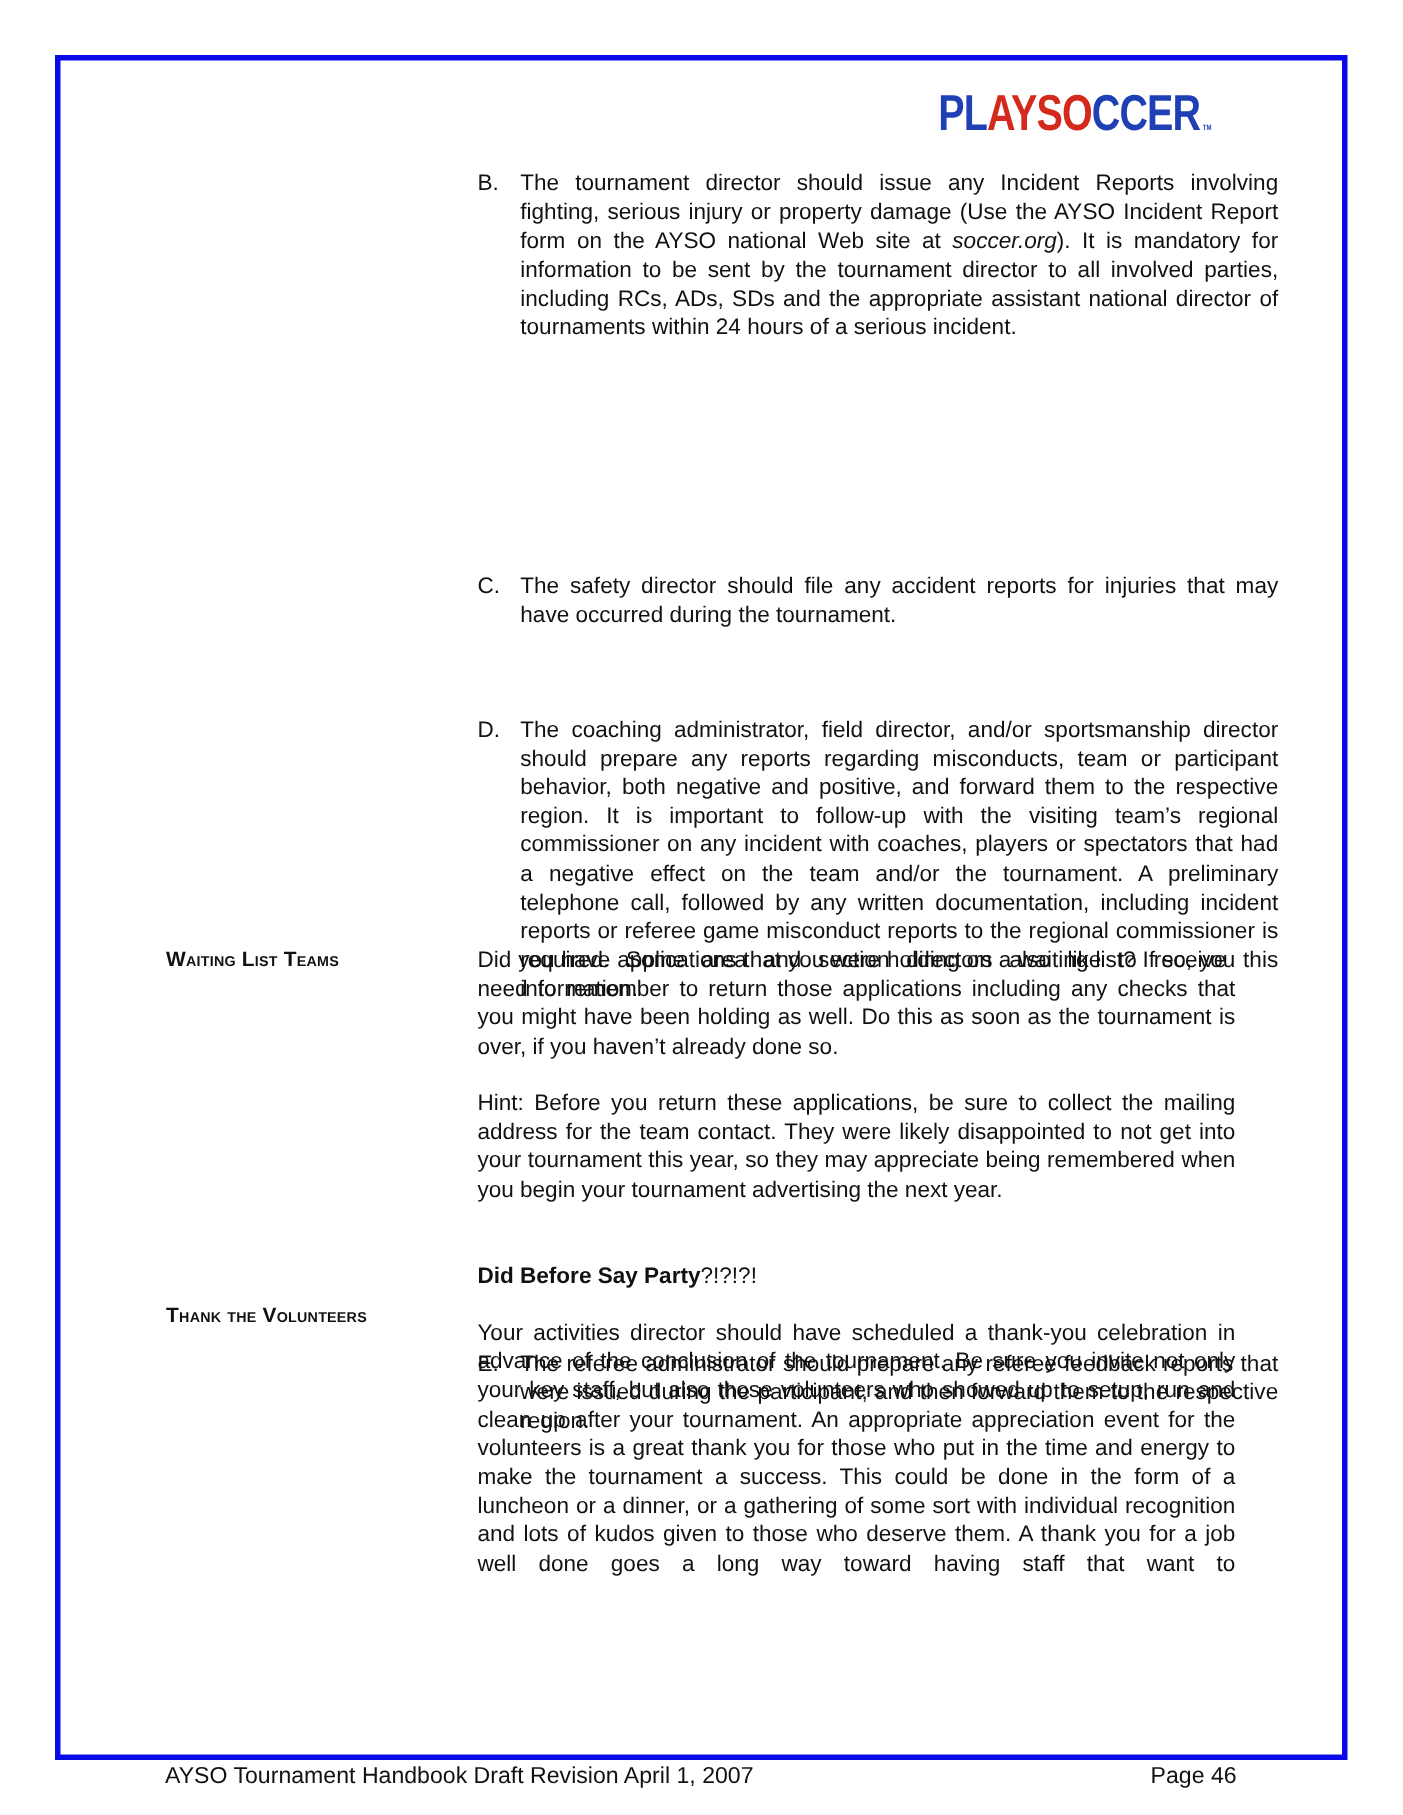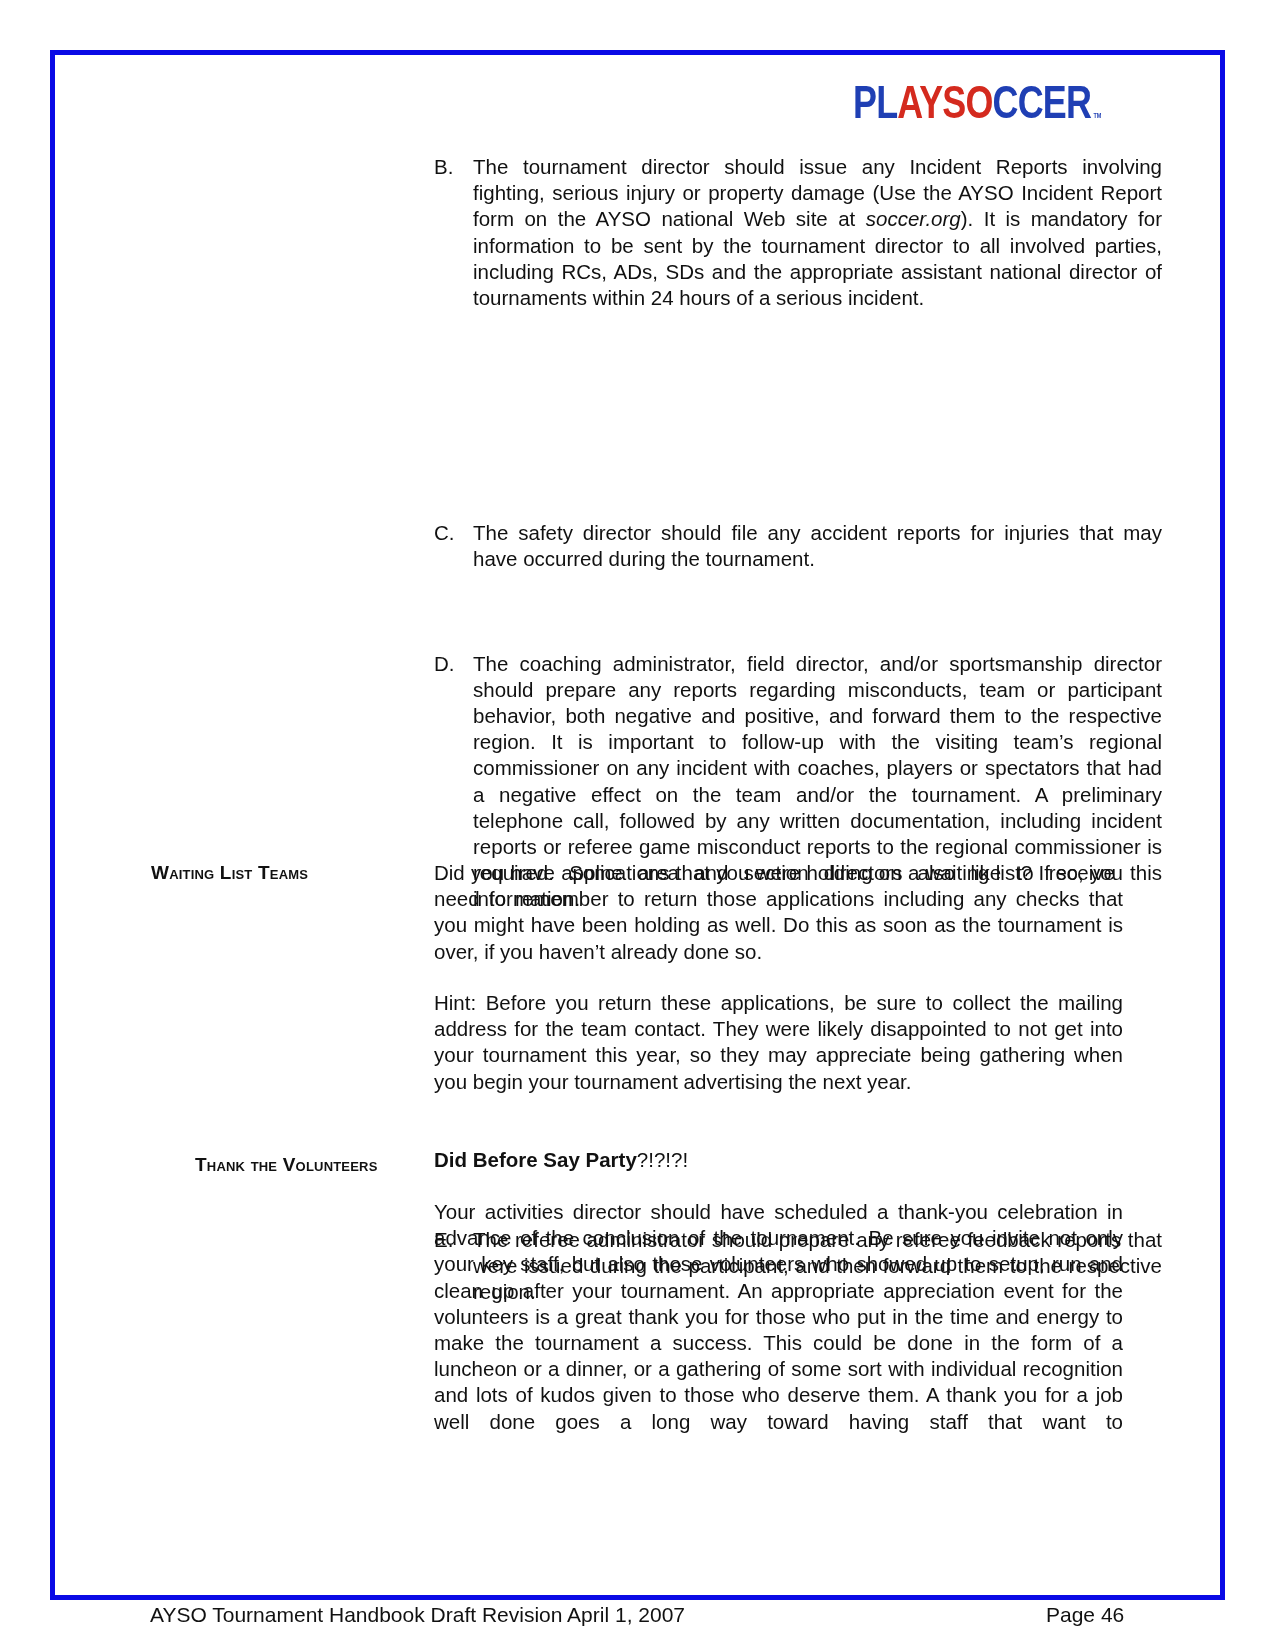--- a/index.html
+++ b/index.html
@@ -52,24 +52,24 @@
 <div class="body-col item" style="top:755px;">
   <span class="letter">E.</span>
   <p>The referee administrator should prepare any referee feedback reports that were issued during the participant, and then forward them to the respective region.</p>
 </div>
 
 <div class="label" style="top:860px;">Waiting List Teams</div>
 <div class="body-col" style="top:860px;">
   <p>Did you have applications that you were holding on a waiting list? If so, you need to remember to return those applications including any checks that you might have been holding as well. Do this as soon as the tournament is over, if you haven’t already done so.</p>
 </div>
 <div class="body-col" style="top:990px;">
-  <p>Hint: Before you return these applications, be sure to collect the mailing address for the team contact. They were likely disappointed to not get into your tournament this year, so they may appreciate being gathering when you begin your tournament advertising the next year.</p>
+  <p>Hint: Before you return these applications, be sure to collect the mailing address for the team contact. They were likely disappointed to not get into your tournament this year, so they may appreciate being remembered when you begin your tournament advertising the next year.</p>
 </div>
 
-<div class="label" style="top:1152px;margin-left:44px;">Thank the Volunteers</div>
+<div class="label" style="top:1184px;">Thank the Volunteers</div>
 <div class="body-col" style="top:1147px; text-align:left;">
   <span class="bold">Did Before Say Party</span><span>?!?!?!</span>
 </div>
 <div class="body-col" style="top:1199px;">
   <p class="last-line">Your activities director should have scheduled a thank-you celebration in advance of the conclusion of the tournament. Be sure you invite not only your key staff, but also those volunteers who showed up to setup, run and clean up after your tournament. An appropriate appreciation event for the volunteers is a great thank you for those who put in the time and energy to make the tournament a success. This could be done in the form of a luncheon or a dinner, or a gathering of some sort with individual recognition and lots of kudos given to those who deserve them. A thank you for a job well done goes a long way toward having staff that want to</p>
 </div>
 
 <div class="footer" style="left:150px;">AYSO Tournament Handbook Draft Revision April 1, 2007</div>
 <div class="footer" style="left:1046px;">Page 46</div>
 

